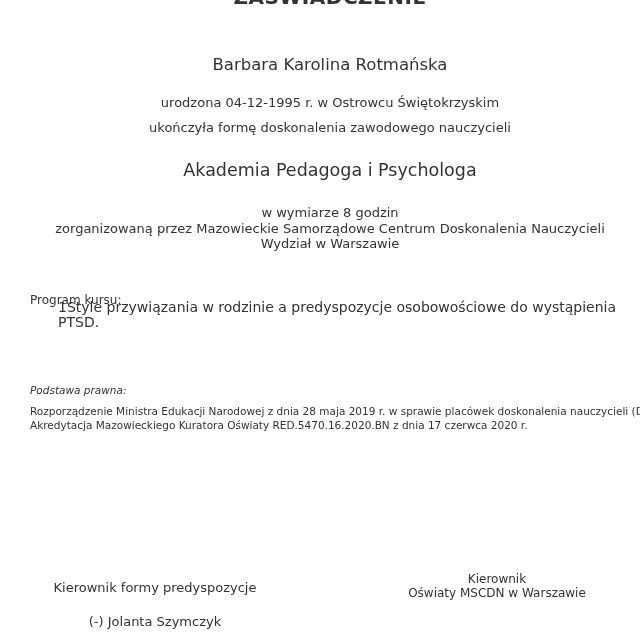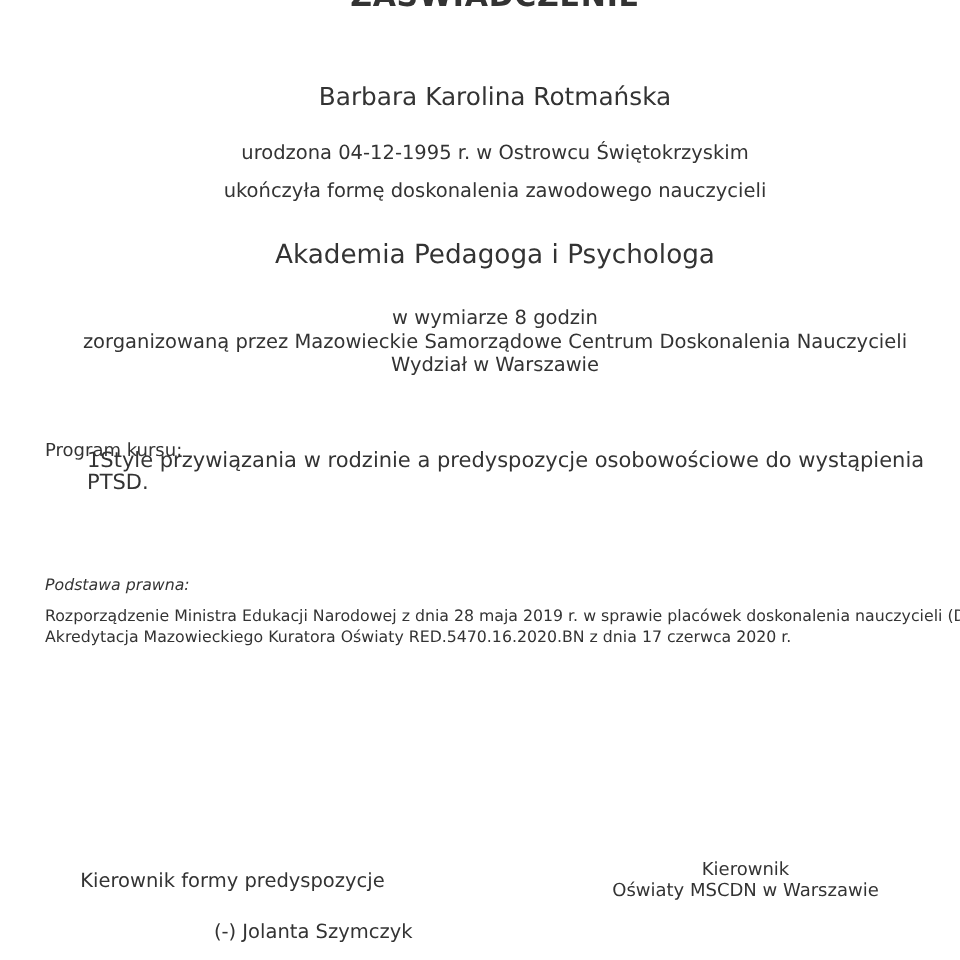--- a/index.html
+++ b/index.html
@@ -84,21 +84,20 @@
     text-align: center;
   }
   .sig-left {
     left: 35px;
     width: 240px;
     top: 580px;
     font-size: 13px;
   }
   .sig-left .sig-name {
     margin-top: 19px;
-    text-align: right;
   }
   .sig-right {
     left: 387px;
     width: 220px;
     top: 573px;
     font-size: 12px;
     line-height: 13.5px;
   }
 </style>
 </head>

